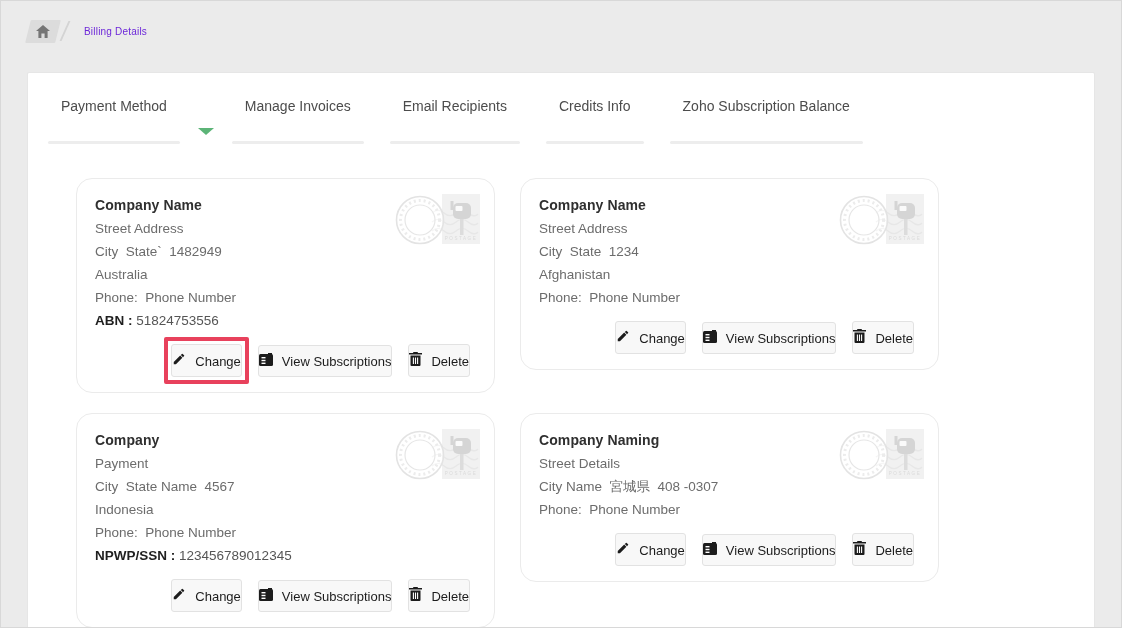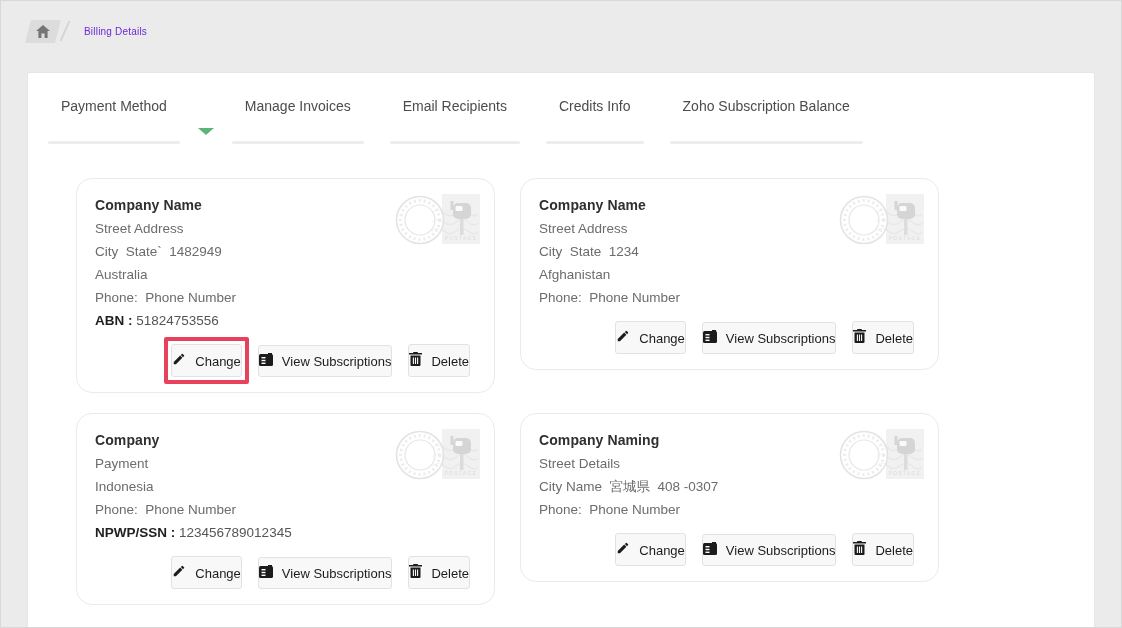--- a/index.html
+++ b/index.html
@@ -224,20 +224,21 @@
                 </g>
               </svg></span>
           <span>Delete</span>
         </button>
       </div>
     </div>
 
     <div class="card">
       <div class="company">Company</div>
       <div class="line">Payment</div>
+      <div class="line">City  State Name  4567</div>
       <div class="line">Indonesia</div>
       <div class="line">Phone:  Phone Number</div>
       <div class="line"><span class="tax-label">NPWP/SSN :</span><span> </span><span class="tax-value">123456789012345</span></div>
       <div class="stamp">
         <svg width="87" height="57" viewBox="0 0 87 57">
           <rect x="48" y="3" width="38" height="50" fill="#f1f1f1"></rect>
           <g fill="none" stroke="#e7e7e7" stroke-width="1.4">
             <path d="M38 22 c4 -3.5 8 -3.5 12 0 s8 3.5 12 0 s8 -3.5 12 0 s8 3.5 10 1"></path>
             <path d="M38 31 c4 -3.5 8 -3.5 12 0 s8 3.5 12 0 s8 -3.5 12 0 s8 3.5 10 1"></path>
             <path d="M38 40 c4 -3.5 8 -3.5 12 0 s8 3.5 12 0 s8 -3.5 12 0 s8 3.5 10 1"></path>

